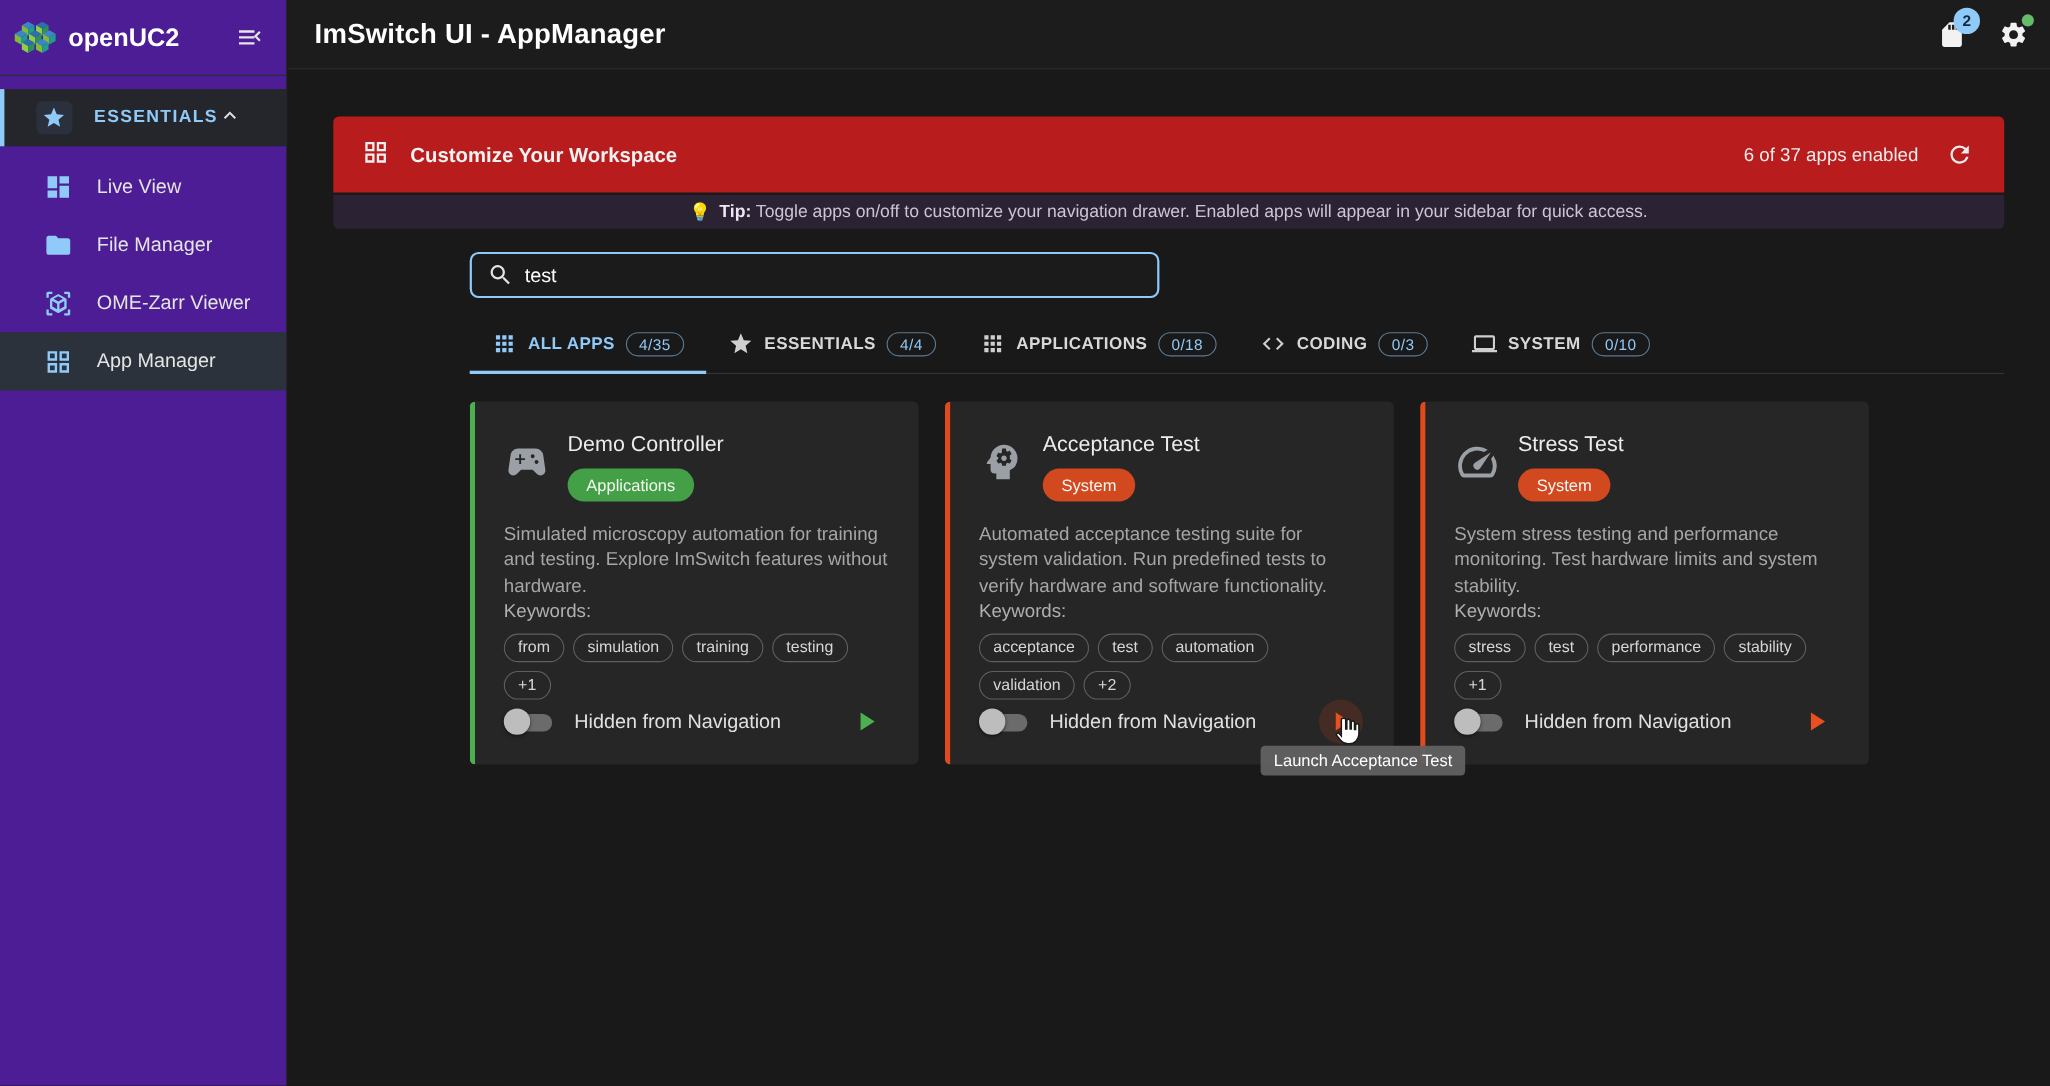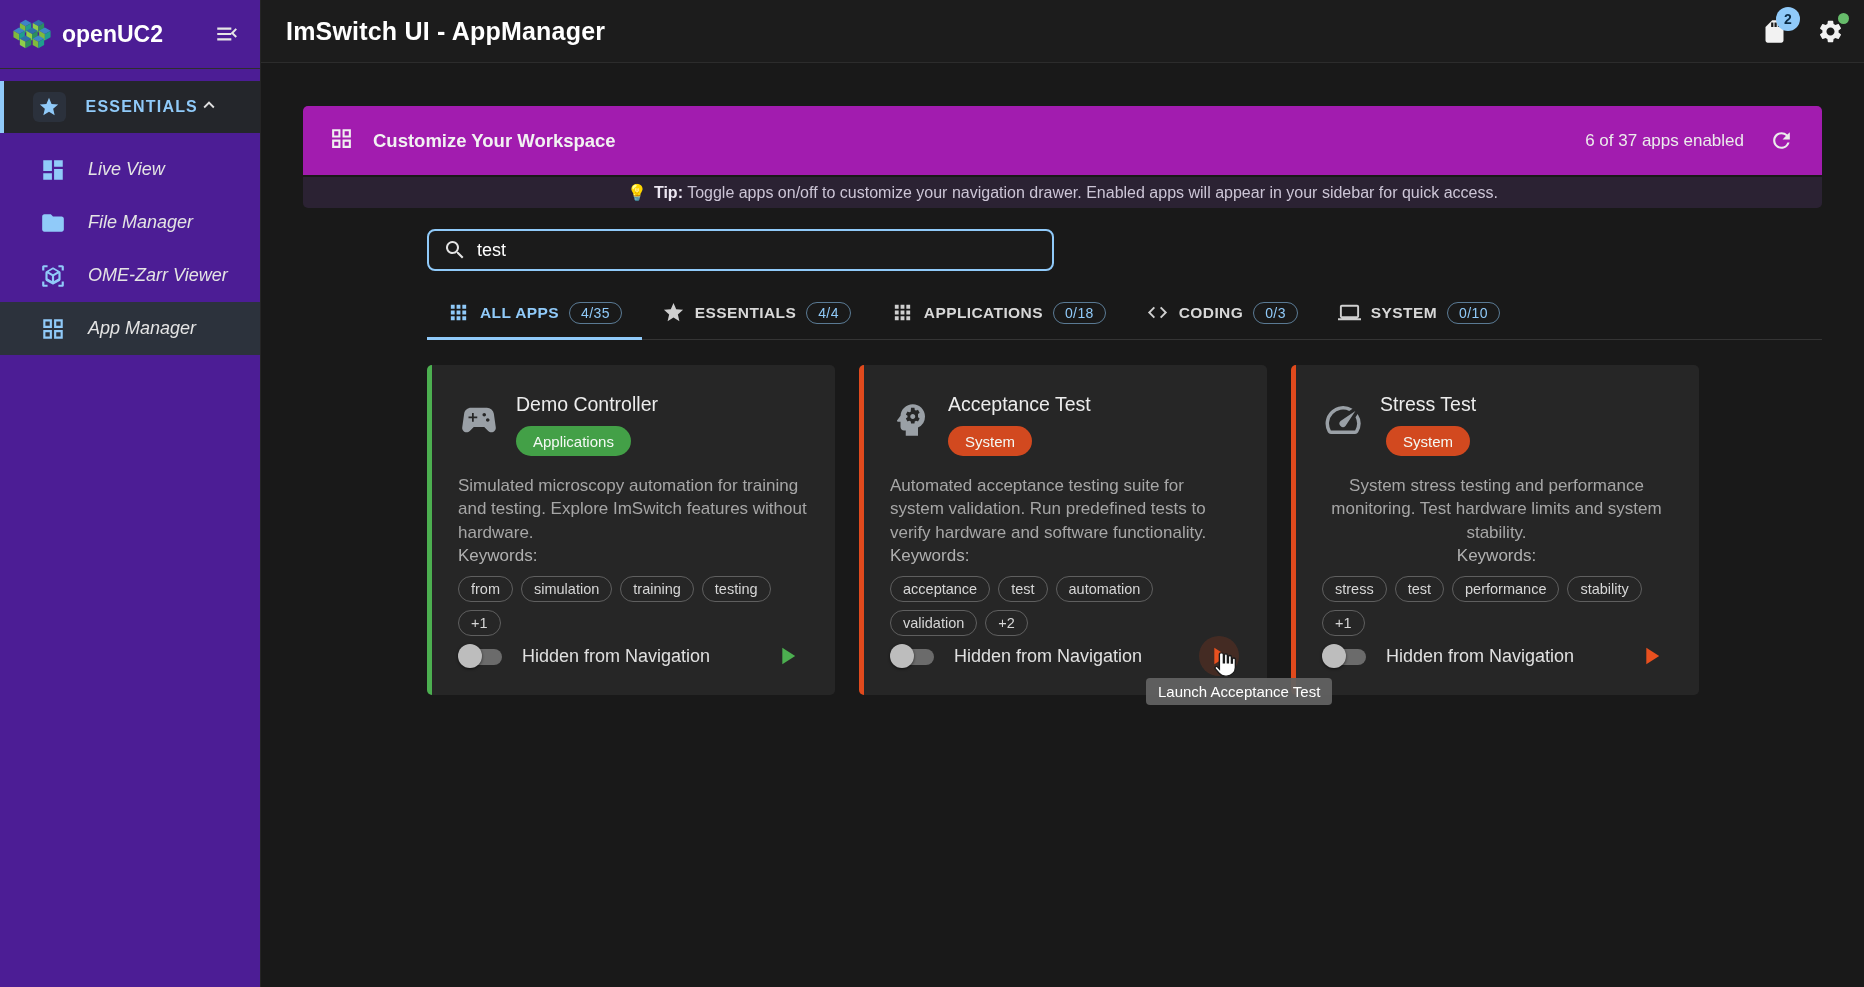--- a/index.html
+++ b/index.html
@@ -34,21 +34,21 @@
     width:42px; height:30px; border-radius:6px; background:#2b313c;
     display:flex; align-items:center; justify-content:center;
   }
   .star-chip svg { width:22px; height:22px; fill:#90caf9; }
   .section-label { margin-left:20px; font-size:16px; font-weight:bold; letter-spacing:1.2px; color:#90caf9; }
   .section-chevron { margin-left:auto; }
   .section-chevron svg { width:22px; height:22px; fill:#e0e0e0; }
 
   .nav-list { margin-top:10px; display:flex; flex-direction:column; }
   .nav-item {
-    height:53px; display:flex; align-items:center; padding-left:40px; cursor:pointer;font-style:italic;
+    height:53px; display:flex; align-items:center; padding-left:40px; cursor:pointer;
   }
   .nav-item.selected { background:#2c323c; }
   .nav-item .nav-icon { width:26px; height:26px; display:flex; }
   .nav-item .nav-icon svg { width:26px; height:26px; fill:#90caf9; }
   .nav-item .nav-label { margin-left:22px; font-size:18px; color:#e4e4e4; }
 
   
   .main { flex:1; display:flex; flex-direction:column; position:relative; }
   .topbar {
     height:63px; background:#1c1c1c; border-bottom:1px solid #2c2c2c;
@@ -62,21 +62,21 @@
     position:absolute; top:-8px; right:-10px; min-width:24px; height:24px; border-radius:12px;
     background:#90caf9; color:#0b2b45; font-size:14px; font-weight:bold;
     display:flex; align-items:center; justify-content:center; padding:0 4px;
   }
   .badge-dot { position:absolute; top:-2px; right:-3px; width:11px; height:11px; border-radius:50%; background:#66bb6a; }
 
   .content { padding:43px 42px 0 42px; }
 
   
   .panel-header {
-    background:#a21caf; border-radius:5px 5px 0 0; height:69px;
+    background:#b91c1c; border-radius:5px 5px 0 0; height:69px;
     display:flex; align-items:center; padding:0 26px;text-align:center;
   }
   .panel-grid-icon svg { width:25px; height:25px; fill:#f0f0f0; }
   .panel-titles { margin-left:19px; }
   .panel-title { font-size:18.5px; font-weight:bold; color:#f2f2f2; }
   .panel-subtitle { font-size:16.5px; color:#b3b3b3; margin-top:4px; }
   .panel-right { margin-left:auto; display:flex; align-items:center; gap:22px; }
   .apps-enabled { font-size:17px; color:#ececec; }
   .refresh-btn { width:30px; height:30px; display:flex; align-items:center; justify-content:center; cursor:pointer; }
   .refresh-btn svg { width:25px; height:25px; fill:#ececec; }
@@ -428,21 +428,21 @@
                 </span>
               <span class="toggle-label">Hidden from Navigation</span>
               <span class="play-btn hovered" style="color: rgb(232, 80, 31);">
                 <svg viewBox="0 0 24 24">
                     <path d="M8 5v14l11-7z"></path>
                   </svg>
               </span>
             </div>
           </div>
 
-          <div class="card" style="border-left-color: rgb(224, 74, 29); text-align: center;">
+          <div class="card" style="border-left-color: rgb(224, 74, 29);">
             <div class="card-head">
               <span class="card-app-icon">
                 <svg viewBox="0 0 24 24">
                     <path d="M20.38 8.57l-1.23 1.85a8 8 0 0 1-.22 7.58H5.07A8 8 0 0 1 15.58 6.85l1.85-1.23A10 10 0 0 0 3.35 19a2 2 0 0 0 1.72 1h13.85a2 2 0 0 0 1.74-1 10 10 0 0 0-.27-10.44zm-9.79 6.84a2 2 0 0 0 2.83 0l5.66-8.49-8.49 5.66a2 2 0 0 0 0 2.83z"></path>
                   </svg>
               </span>
               <div class="card-head-text">
                 <div class="card-title">Stress Test</div>
                 <span class="category-chip" style="background-color: rgb(210, 73, 31);">System</span>
               </div>

